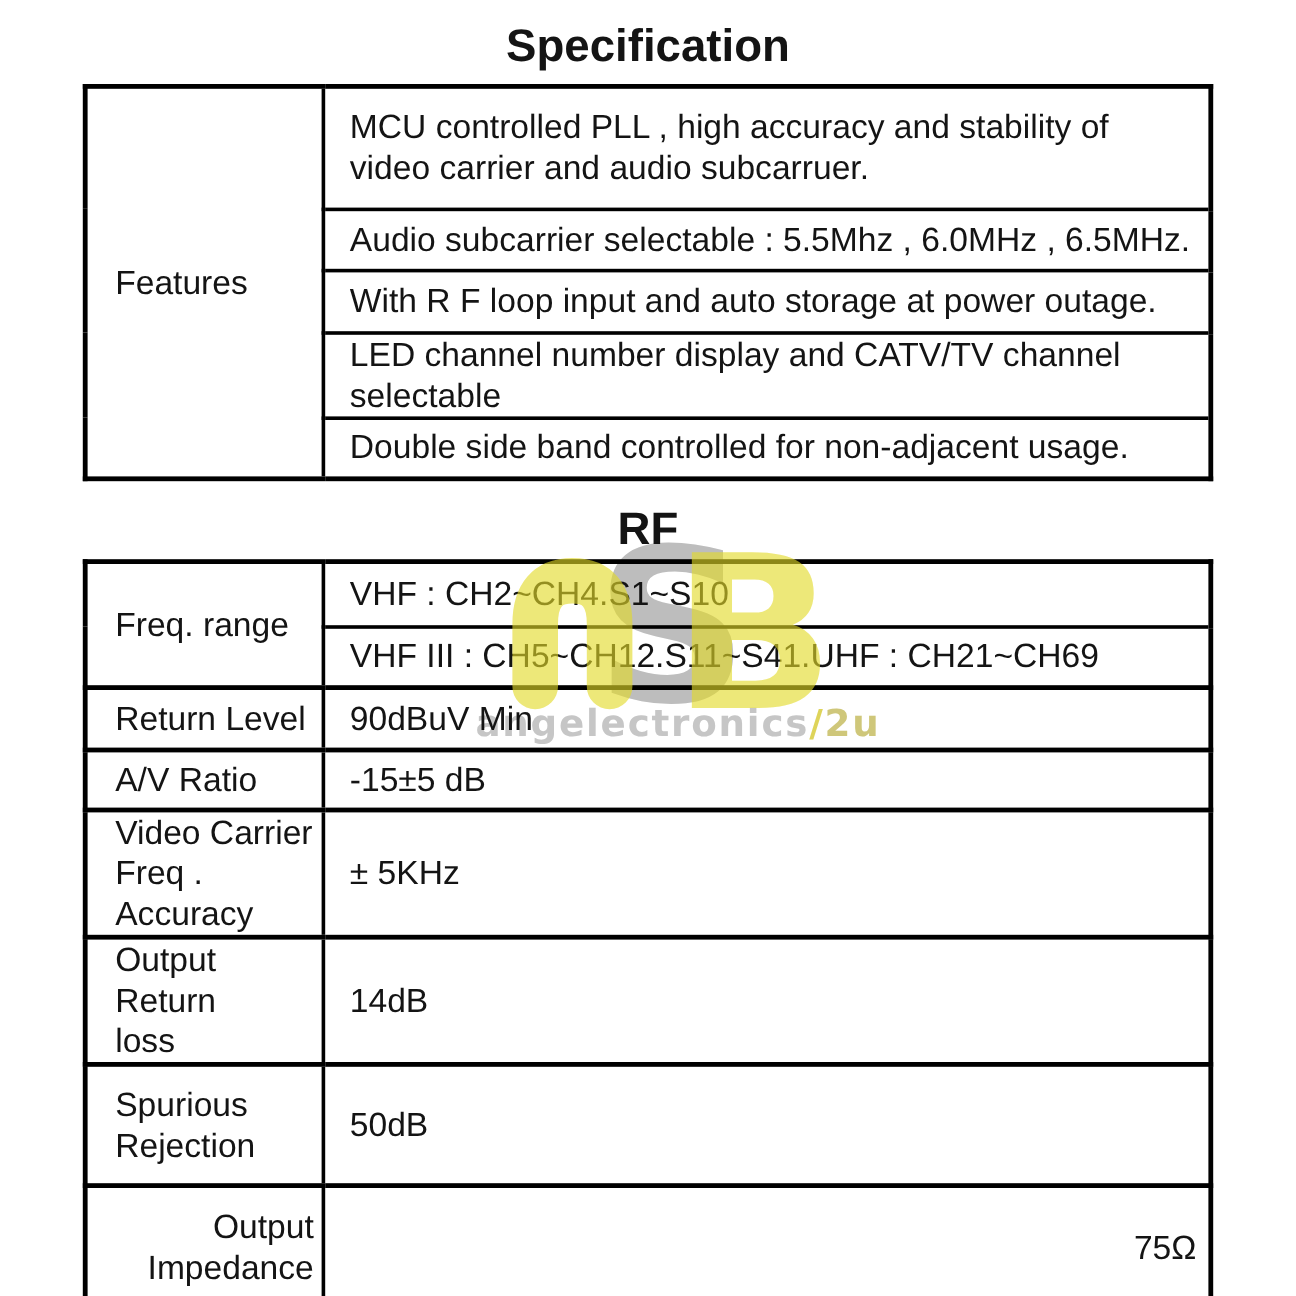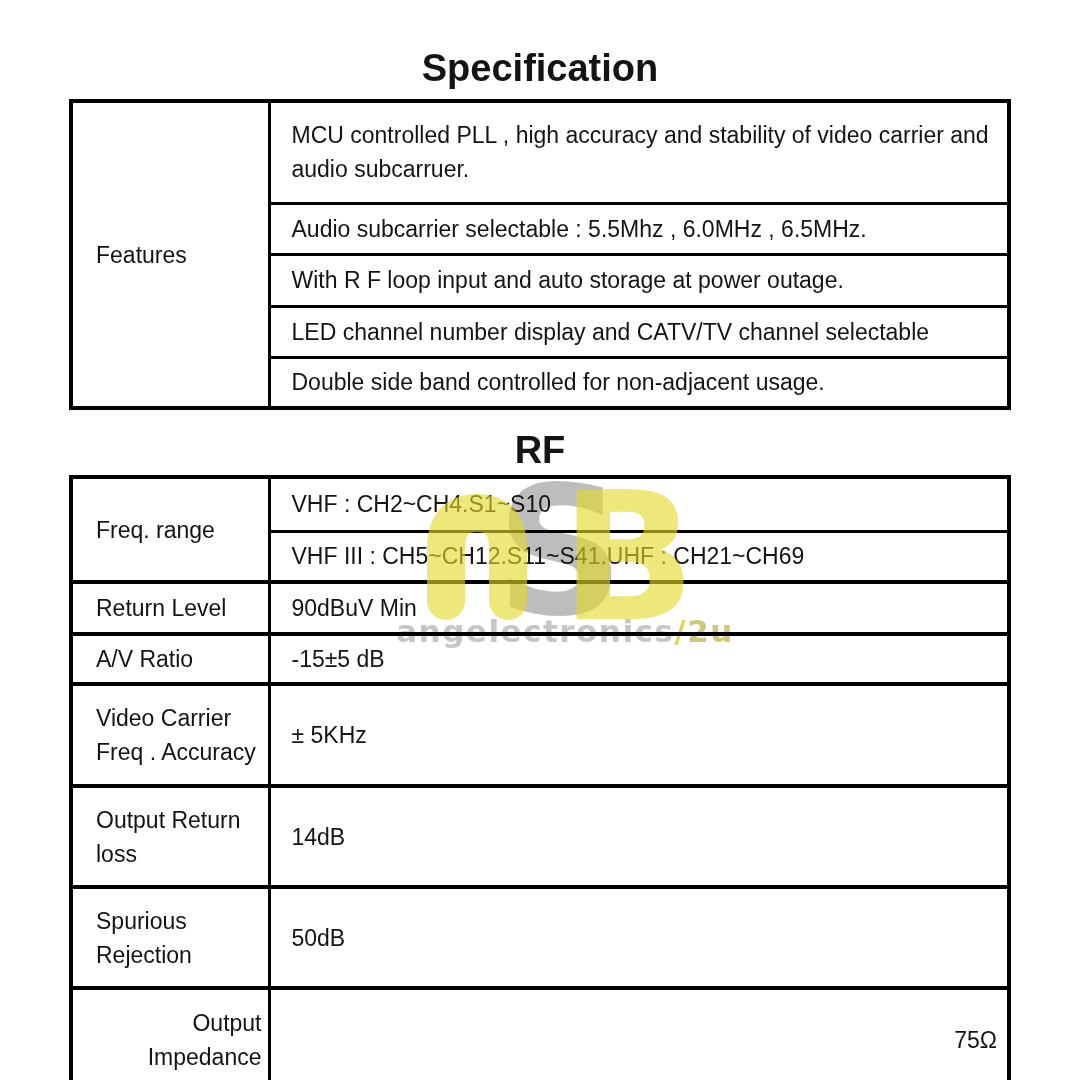--- a/index.html
+++ b/index.html
@@ -15,36 +15,35 @@
 
   
   .wm-back  { position: absolute; inset: 0; z-index: 0; pointer-events: none; }
   .wm-front { position: absolute; inset: 0; z-index: 5; pointer-events: none; }
 
   .title {
     position: relative; z-index: 2;
     text-align: center;
     font-size: 38px; line-height: 46px; font-weight: 600;
     letter-spacing: 0px;
-    margin-top: 29px;
   }
   .title.spec { padding-top: 16px; margin-bottom: 8px; }
   .title.rf   { margin-top: 17px; margin-bottom: 2px; }
 
   table {
     position: relative; z-index: 2;
     border-collapse: collapse;
     table-layout: fixed;
     width: 942px;
     margin-left: 69px;
     background: transparent;
   }
   td {
     border: 4px solid #000000;
-    font-size: 23px;
+    font-size: 28px;
     line-height: 34px;
     vertical-align: middle;
     background: transparent;
   }
   td.lab { padding-left: 23px; padding-right: 6px; border-right-width: 3px; white-space: pre-line; }
   td.val { padding-left: 21px; padding-right: 10px; border-left-width: 3px; }
 
   
   tr.vhf1 td.val { border-bottom-width: 3px; }
   tr.vhf2 td.val { border-top-width: 3px; }

